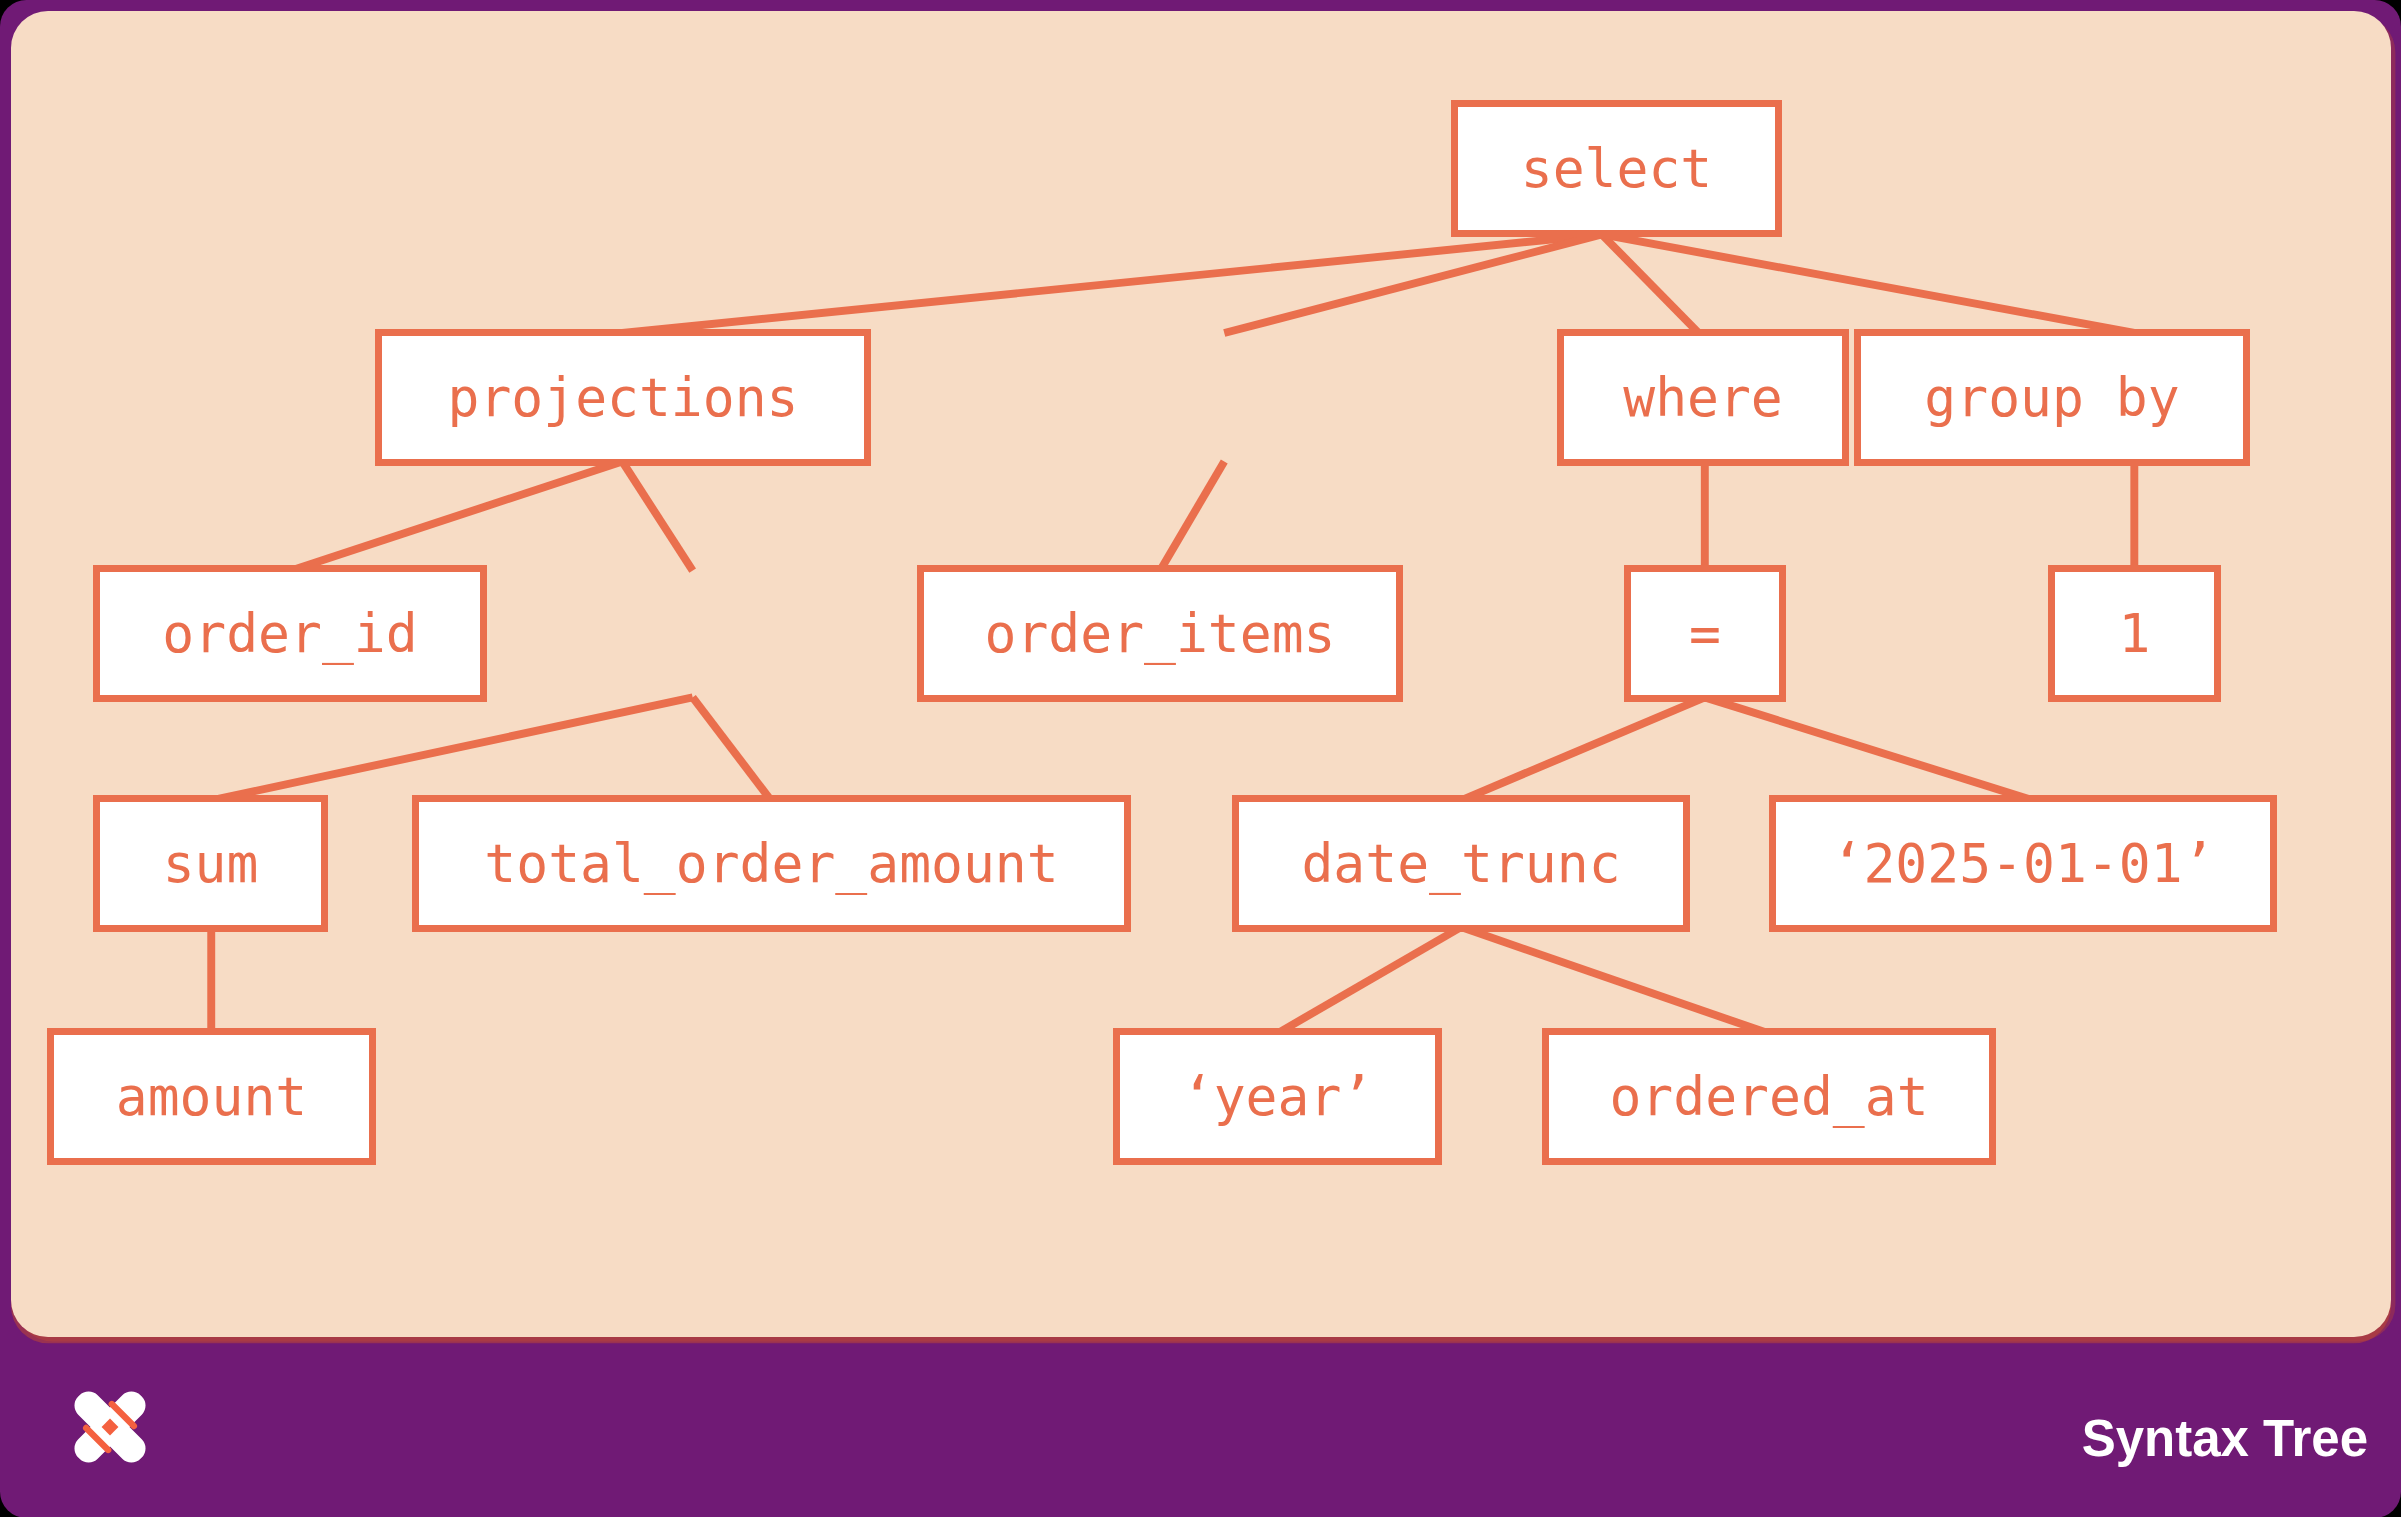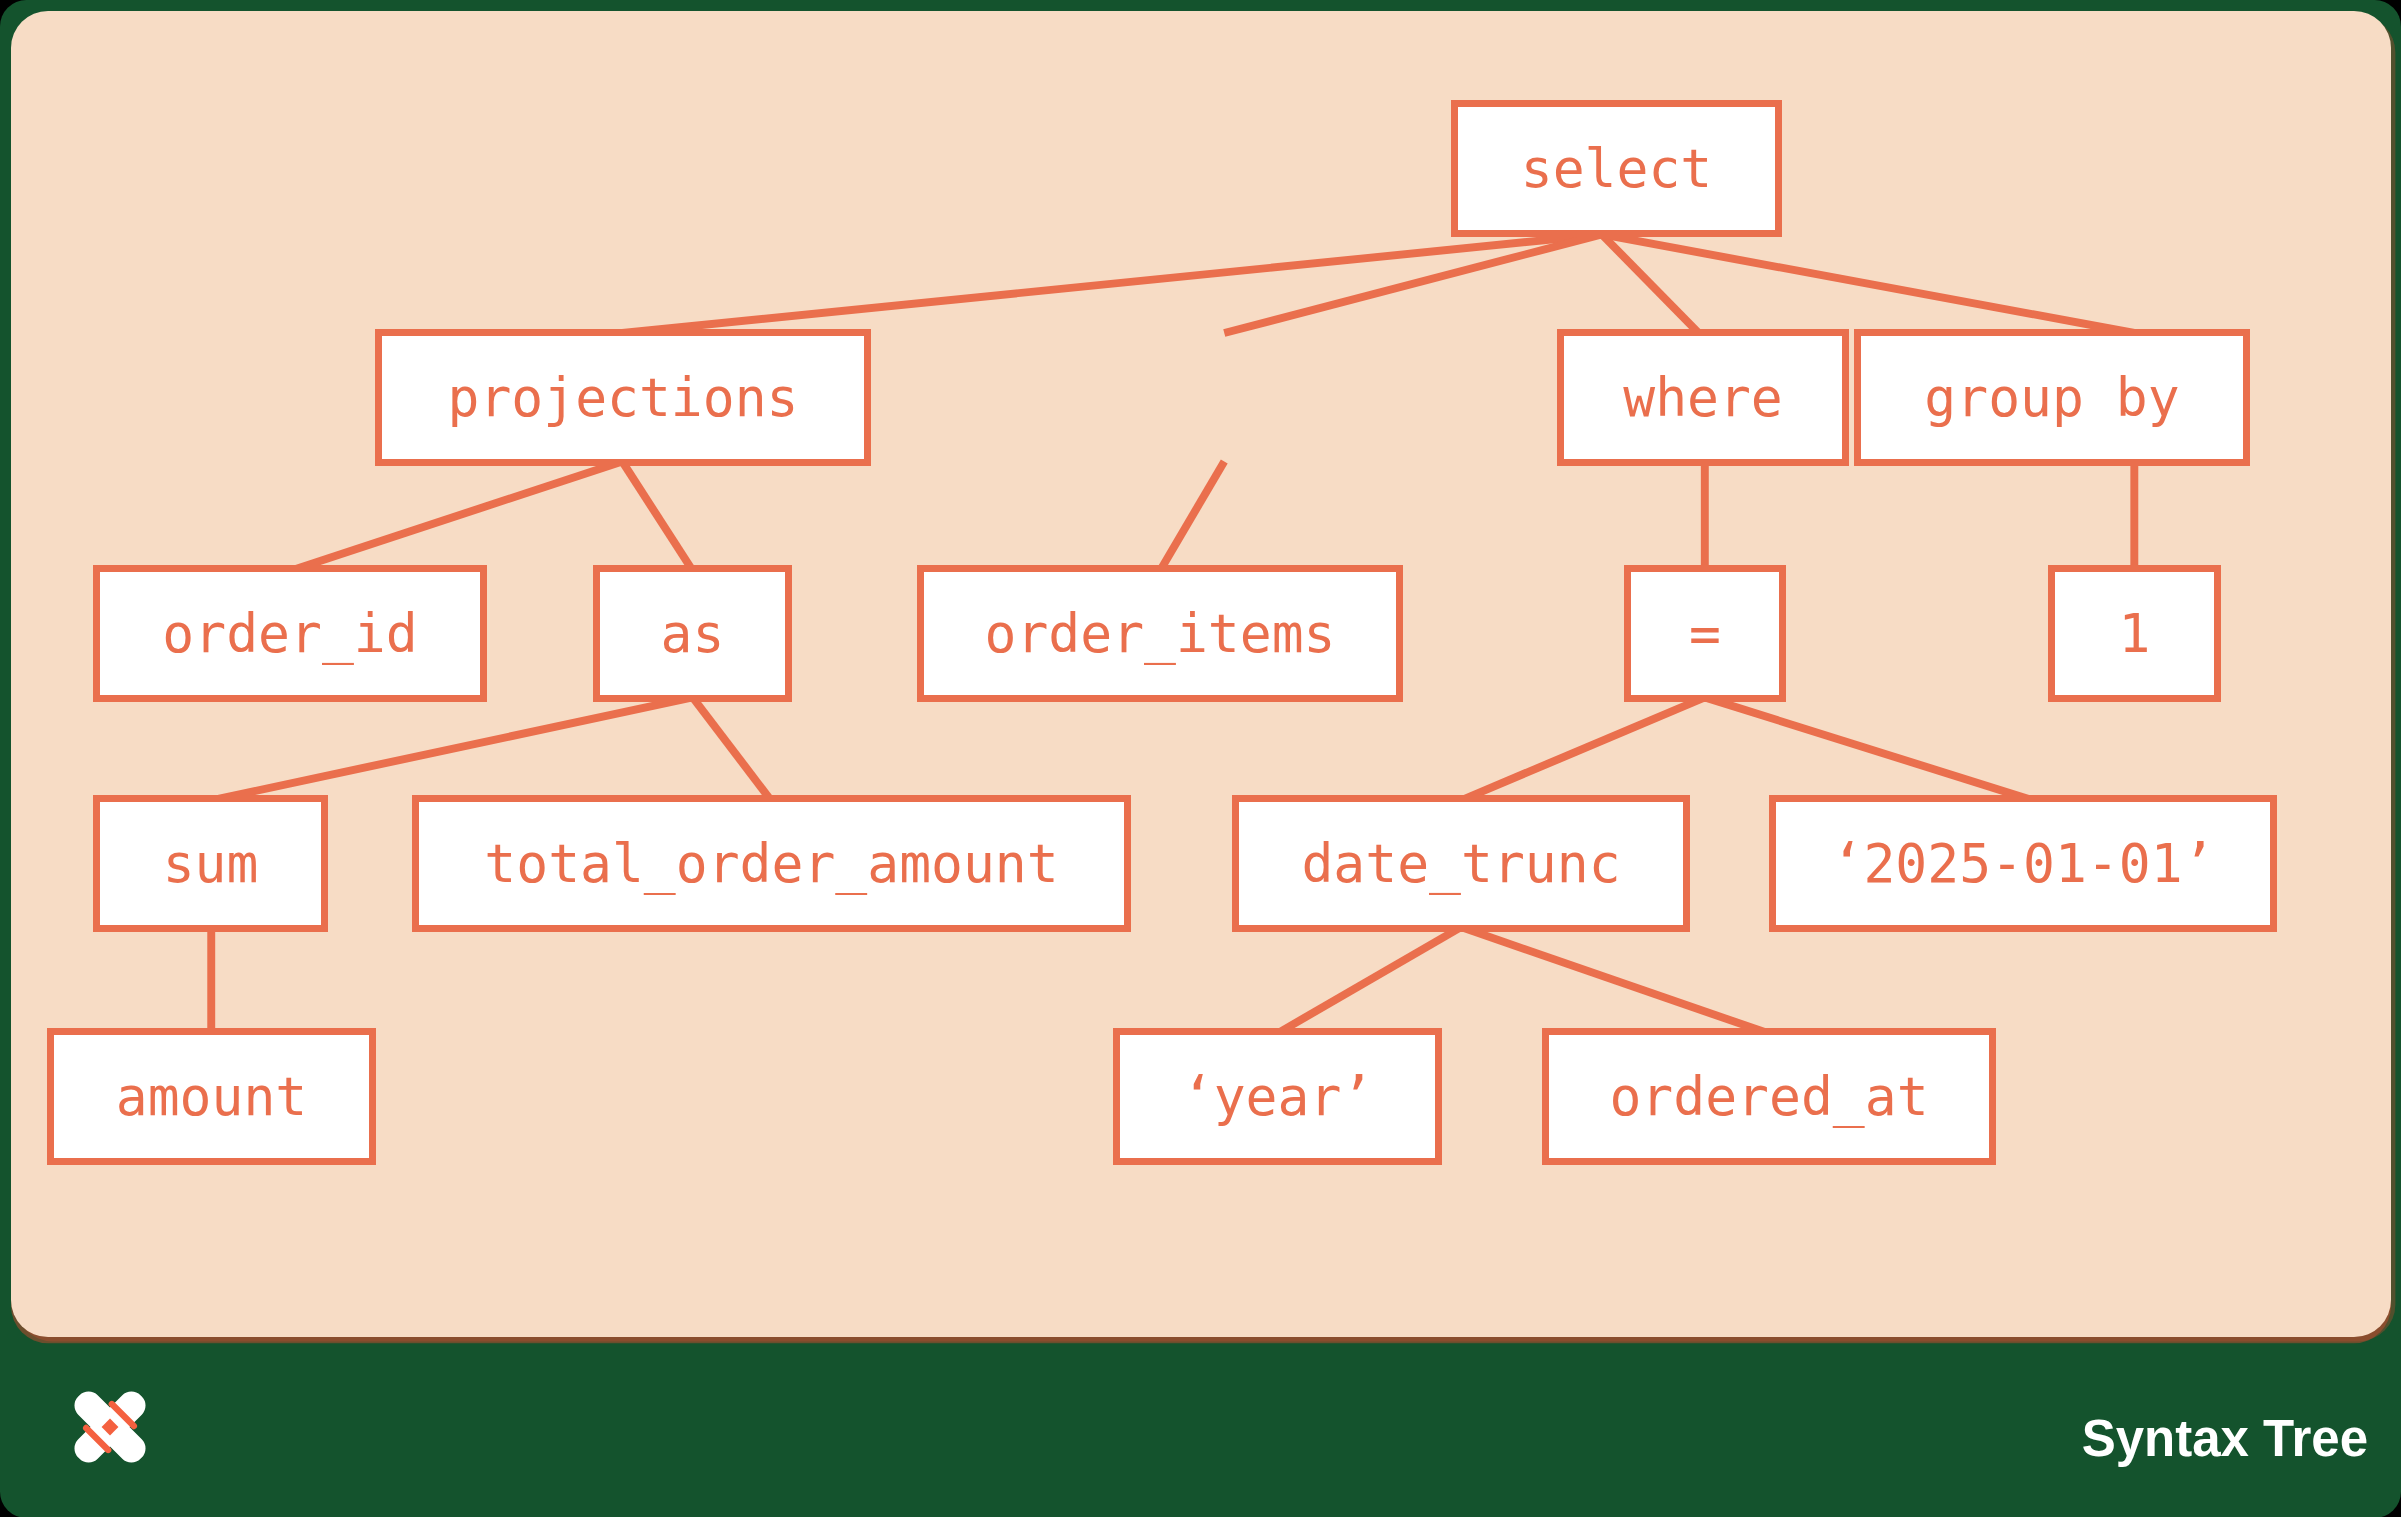--- a/index.html
+++ b/index.html
@@ -1,18 +1,18 @@
 <!DOCTYPE html>
 <html style="font-size:14px"><head>
 <meta charset="utf-8">
 <style>
   html,body{margin:0;padding:0;background:#000;}
   .page{
     position:relative;width:2401px;height:1518px;
-    background:#14532d;border-radius:26.4px;overflow:hidden;
+    background:#701a75;border-radius:26.4px;overflow:hidden;
     font-family:"DejaVu Sans Mono","Liberation Mono",monospace;
   }
   .panel{
     position:absolute;left:10.6px;top:10.6px;width:2380px;height:1326px;
     background:#F7DCC5;border-radius:37px;
     box-shadow:0 6.2px 0 rgba(196,74,46,.5), 4.4px 4.4px 0 rgba(196,74,46,.35);
   }
   .edges{position:absolute;left:0;top:0;width:2401px;height:1518px;}
   .edges line{stroke:#EA6F4D;stroke-width:9;}
   .node{
@@ -58,21 +58,20 @@
     <line x1="1660" y1="1053" x2="2010" y2="1174"></line>
   </svg>
 
   <div class="node" style="left:1451px;top:100px;width:331px">select</div>
 
   <div class="node" style="left:375px;top:329px;width:496px">projections</div>
   <div class="node" style="left:1557px;top:329px;width:292px">where</div>
   <div class="node" style="left:1854px;top:329px;width:396px">group by</div>
 
   <div class="node" style="left:93px;top:565px;width:394px">order_id</div>
-  <div class="node" style="left:593px;top:565px;width:199px">as</div>
   <div class="node" style="left:917px;top:565px;width:486px">order_items</div>
   <div class="node" style="left:1624px;top:565px;width:162px">=</div>
   <div class="node" style="left:2048px;top:565px;width:173px">1</div>
 
   <div class="node" style="left:93px;top:795px;width:235px">sum</div>
   <div class="node" style="left:412px;top:795px;width:719px">total_order_amount</div>
   <div class="node" style="left:1232px;top:795px;width:458px">date_trunc</div>
   <div class="node" style="left:1769px;top:795px;width:508px">‘2025-01-01’</div>
 
   <div class="node" style="left:47px;top:1028px;width:329px">amount</div>

